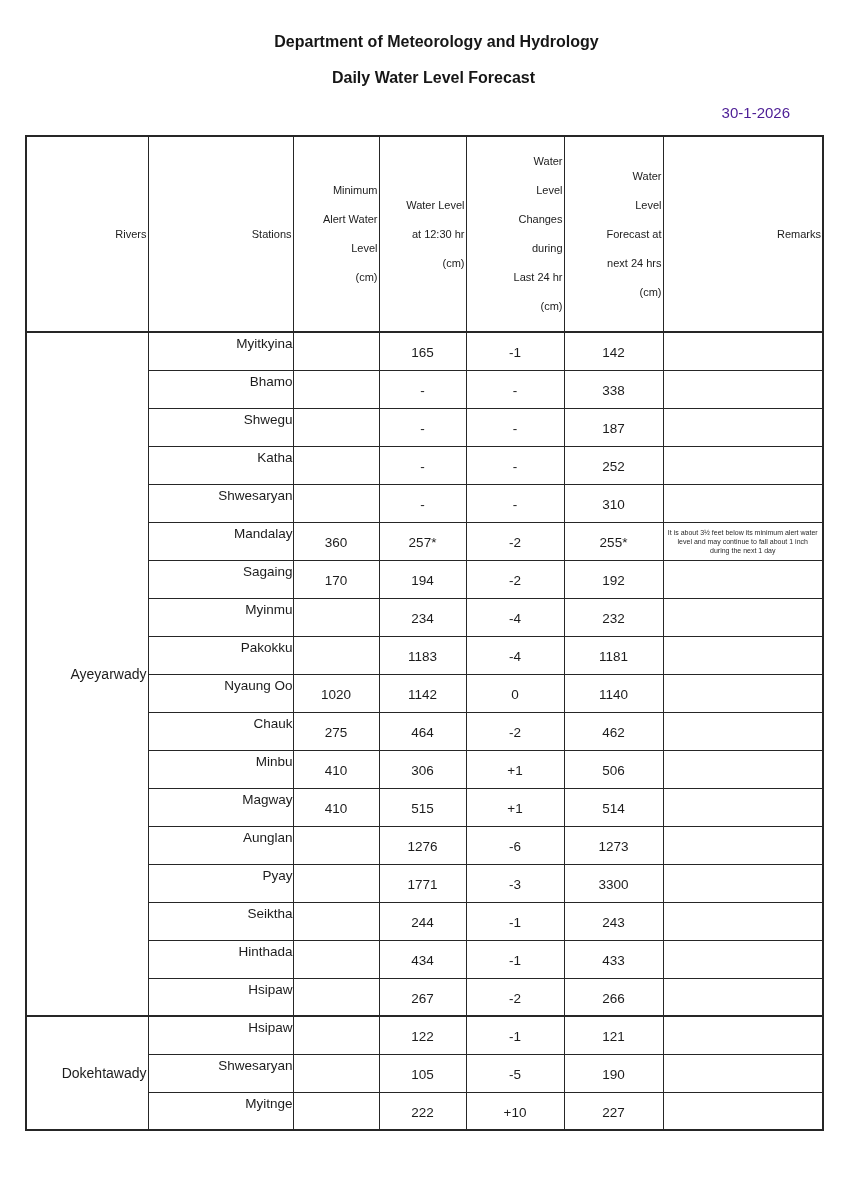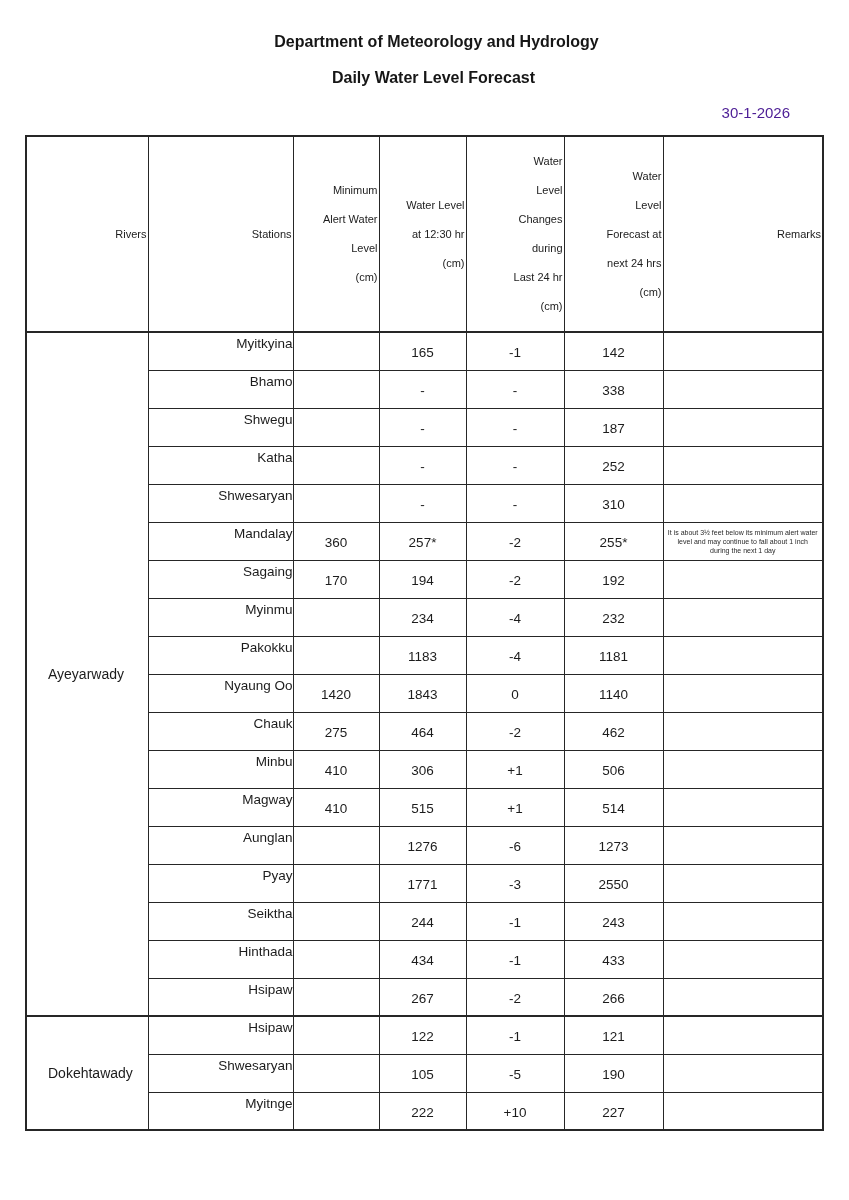--- a/index.html
+++ b/index.html
@@ -64,21 +64,21 @@
     line-height: 29px;
     white-space: pre-line;
     text-align: right;
     vertical-align: middle;
     color: #1c1c1c;
   }
   .wl-table thead th { border-bottom: 2px solid #262626; }
   .wl-table tbody tr { height: 38px; }
   .wl-table tr.group-start td { border-top: 2px solid #262626; }
   .river-cell {
-    text-align: left;
+    text-align: right;
     vertical-align: middle;
     padding-left: 21px;
     font-size: 14px;
   }
   .station-cell {
     text-align: right;
     vertical-align: top;
     padding: 3px 0 0 8px;
     font-size: 13.5px;
   }
@@ -216,22 +216,22 @@
         <tr>
           <td class="station-cell">Pakokku</td>
           <td class="num-cell"></td>
           <td class="num-cell">1183</td>
           <td class="num-cell">-4</td>
           <td class="num-cell">1181</td>
           <td class="remarks-cell"></td>
         </tr>
         <tr>
           <td class="station-cell">Nyaung Oo</td>
-          <td class="num-cell">1420</td>
-          <td class="num-cell">1843</td>
+          <td class="num-cell">1020</td>
+          <td class="num-cell">1142</td>
           <td class="num-cell">0</td>
           <td class="num-cell">1140</td>
           <td class="remarks-cell"></td>
         </tr>
         <tr>
           <td class="station-cell">Chauk</td>
           <td class="num-cell">275</td>
           <td class="num-cell">464</td>
           <td class="num-cell">-2</td>
           <td class="num-cell">462</td>
@@ -259,21 +259,21 @@
           <td class="num-cell">1276</td>
           <td class="num-cell">-6</td>
           <td class="num-cell">1273</td>
           <td class="remarks-cell"></td>
         </tr>
         <tr>
           <td class="station-cell">Pyay</td>
           <td class="num-cell"></td>
           <td class="num-cell">1771</td>
           <td class="num-cell">-3</td>
-          <td class="num-cell">2550</td>
+          <td class="num-cell">3300</td>
           <td class="remarks-cell"></td>
         </tr>
         <tr>
           <td class="station-cell">Seiktha</td>
           <td class="num-cell"></td>
           <td class="num-cell">244</td>
           <td class="num-cell">-1</td>
           <td class="num-cell">243</td>
           <td class="remarks-cell"></td>
         </tr>

